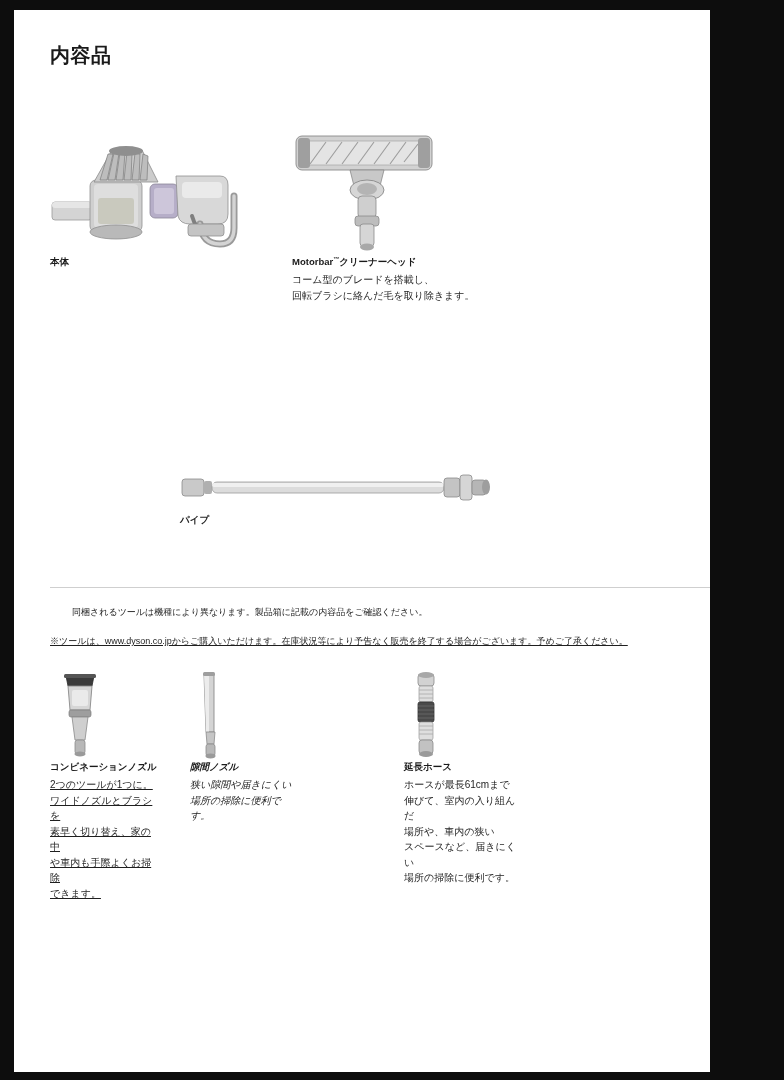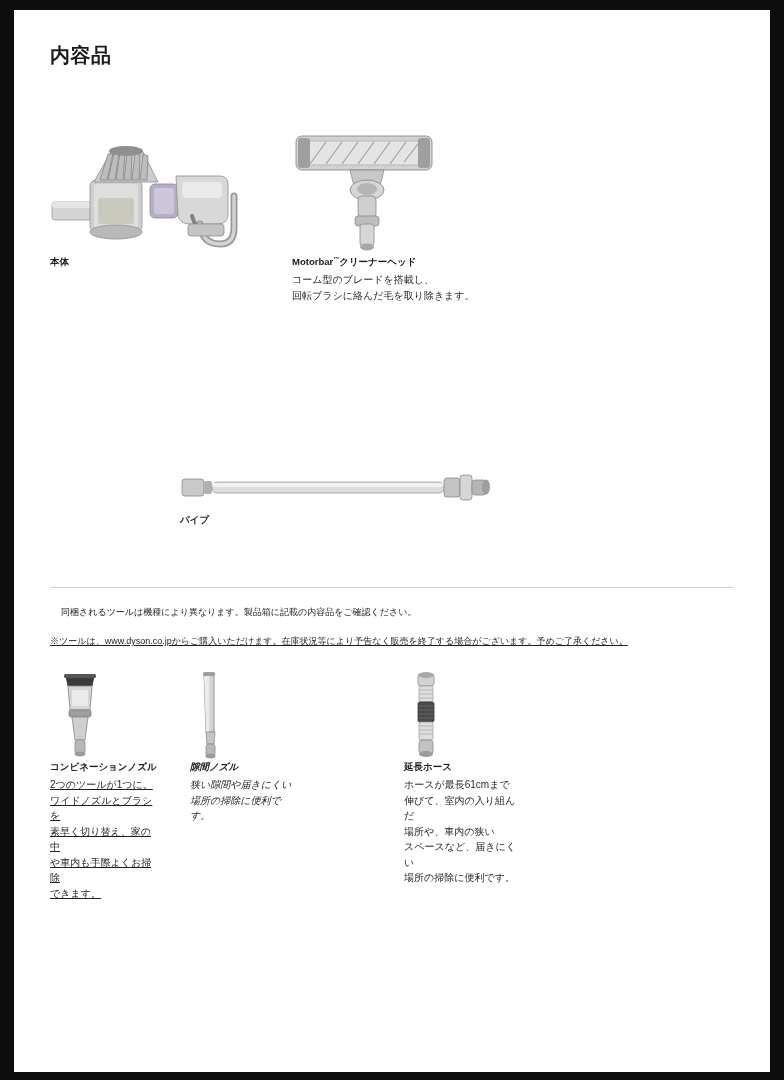--- a/index.html
+++ b/index.html
@@ -10,21 +10,21 @@
   body {
     width: 784px;
     height: 1080px;
     font-family: "Liberation Sans", sans-serif;
     -webkit-font-smoothing: antialiased;
   }
   .page {
     position: absolute;
     left: 14px;
     top: 10px;
-    width: 756px;
+    width: 696px;
     height: 1062px;
     background: #ffffff;
     overflow: hidden;
   }
   .page-title {
     position: absolute;
     left: 36px;
     top: 32px;
     font-size: 20px;
     font-weight: bold;
@@ -64,21 +64,21 @@
     width: 684px;
     height: 1px;
     background: #cfcfcf;
   }
   .note {
     position: absolute;
     font-size: 9px;
     color: #1f1f1f;
     line-height: 1.5;
   }
-  .note1 { left: 41px; top: 596px; padding-left: 6px; }
+  .note1 { left: 52px; top: 596px; padding-left: 6px; }
   .note2 { left: 36px; top: 625px; text-decoration: underline; }
 
   svg { display: block; }
 </style>
 </head>
 <body>
 
 <div class="page">
 
   <div class="page-title">内容品</div>

